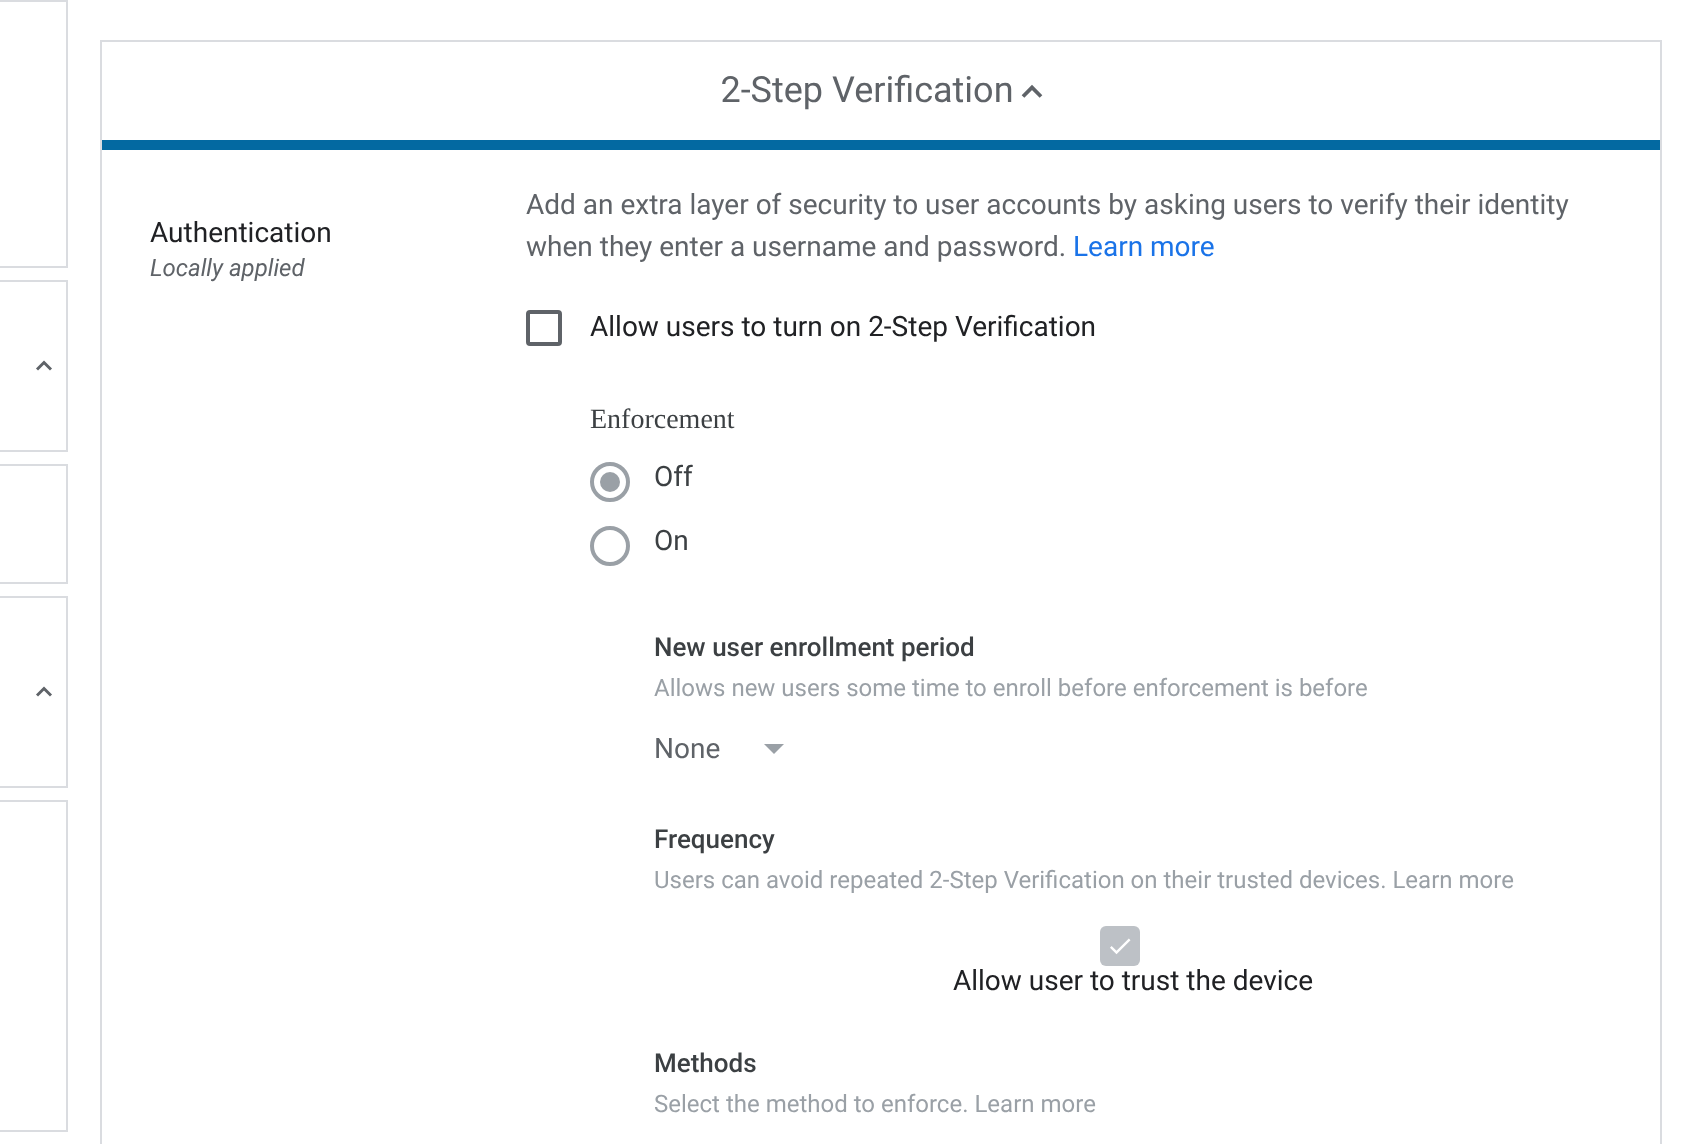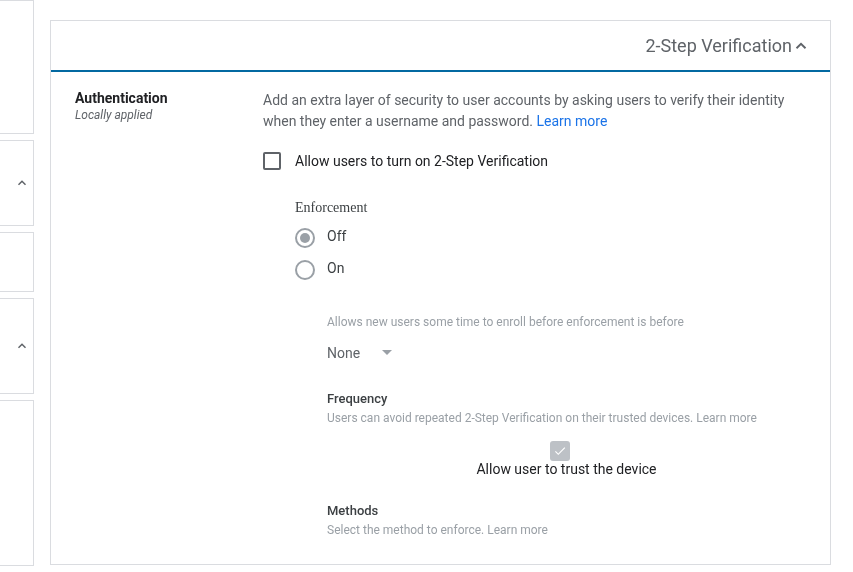--- a/index.html
+++ b/index.html
@@ -43,23 +43,23 @@
       position: absolute;
       left: 50px;
       top: 20px;
       width: 781px;
       border: 1px solid #dadce0;
       background: #fff;
     }
     .panel-header {
       display: flex;
       align-items: center;
-      justify-content: flex-end;
+      justify-content: center;
       padding: 14px 20px 14px 24px;
-      border-bottom: 2px solid #0369a1;
+      border-bottom: 5px solid #0369a1;
     }
     .panel-title {
       font-size: 18px;
       color: #5f6368;
       font-weight: 400;
     }
     .panel-chevron {
       color: #5f6368;
       display: flex;
       align-items: center;
@@ -67,23 +67,24 @@
     .panel-body {
       display: flex;
       padding: 18px 24px 0 24px;
     }
     .side-col {
       width: 176px;
       flex-shrink: 0;
     }
     .side-title {
       font-size: 14px;
-      font-weight: 700;
+      font-weight: 400;
       color: #202124;
       margin-bottom: 2px;
+      margin-top: 16px;
     }
     .side-sub {
       font-size: 12px;
       color: #5f6368;
       font-style: italic;
     }
     .main-col {
       flex: 1;
       padding-left: 12px;
     }
@@ -300,20 +301,21 @@
             <span class="radio-label">Off</span>
           </div>
           <div class="radio-row">
             <div class="radio"></div>
             <span class="radio-label">On</span>
           </div>
         </div>
       </div>
 
       <div class="indent2 section-block">
+        <div class="section-label-sm">New user enrollment period</div>
         <div class="section-sublabel">Allows new users some time to enroll before enforcement is before</div>
         <div class="dropdown">
           <span class="dropdown-val">None</span>
           <span class="dropdown-arrow"></span>
         </div>
       </div>
 
       <div class="indent2 section-block">
         <div class="section-label-sm">Frequency</div>
         <div class="section-sublabel">

